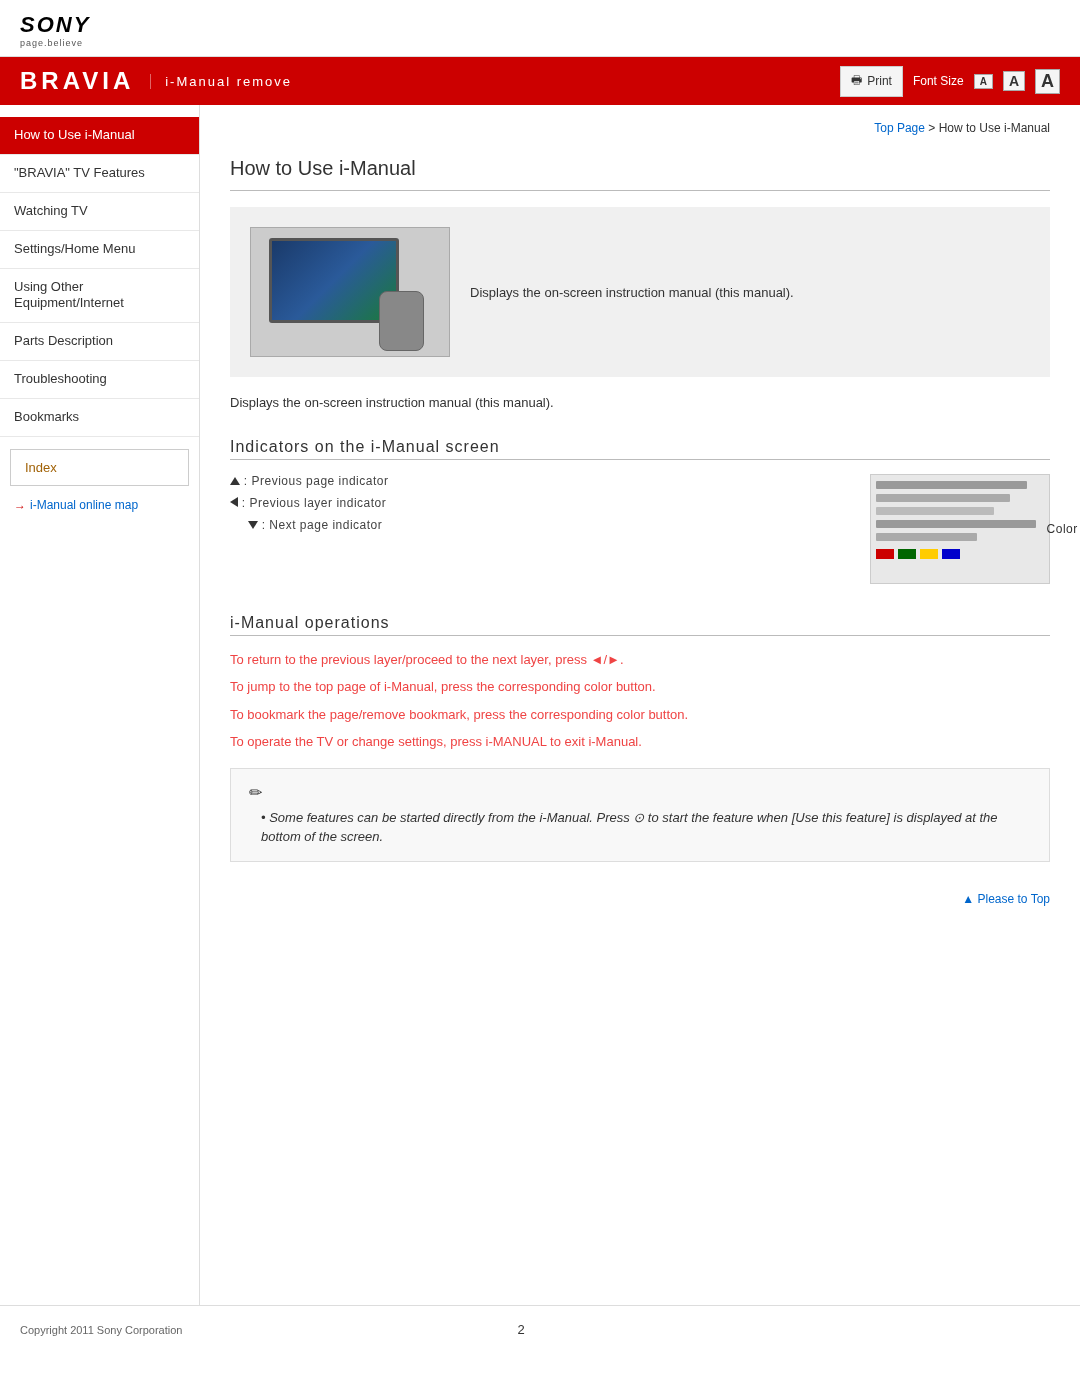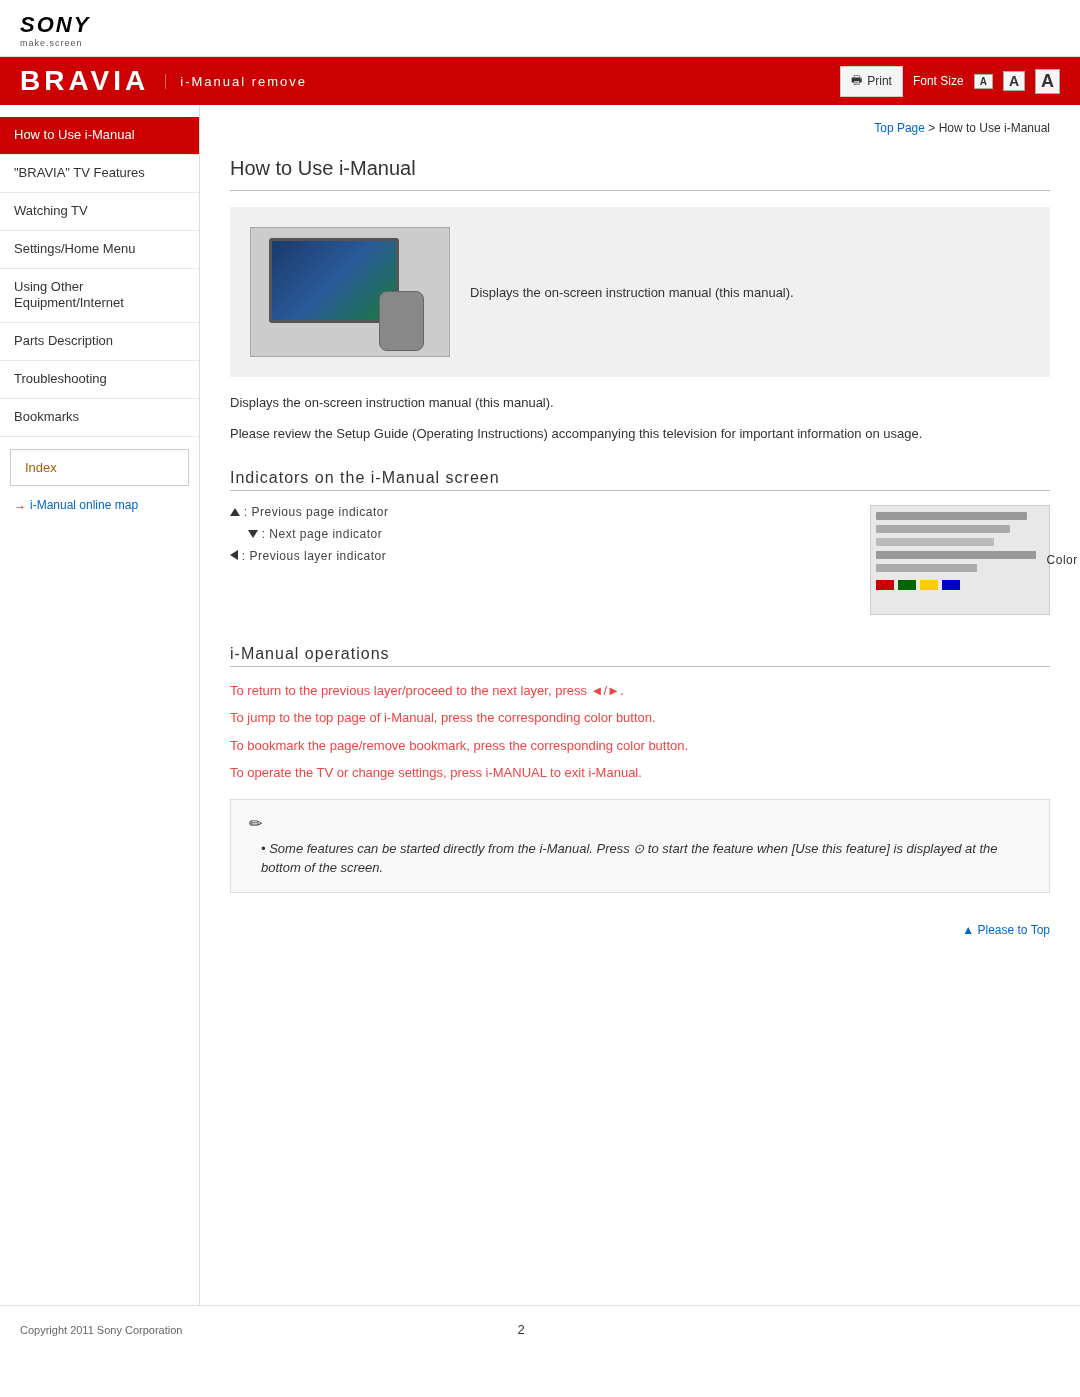--- a/index.html
+++ b/index.html
@@ -38,21 +38,21 @@
     
     .navbar {
       background: #c00;
       height: 48px;
       display: flex;
       align-items: center;
       padding: 0 20px;
       position: relative;
     }
     .bravia-logo {
-      font-size: 28px;
+      font-size: 24px;
       font-weight: 900;
       color: #fff;
       letter-spacing: 4px;
       font-family: 'Arial Black', Arial, sans-serif;
       margin-right: 16px;
     }
     .imanual-label {
       font-size: 13px;
       color: #fff;
       letter-spacing: 2px;
@@ -356,21 +356,21 @@
     .tri-up { display: inline-block; width: 0; height: 0; border-left: 5px solid transparent; border-right: 5px solid transparent; border-bottom: 8px solid #333; }
     .tri-left { display: inline-block; width: 0; height: 0; border-top: 5px solid transparent; border-bottom: 5px solid transparent; border-right: 8px solid #333; }
     .tri-down { display: inline-block; width: 0; height: 0; border-left: 5px solid transparent; border-right: 5px solid transparent; border-top: 8px solid #333; }
   </style>
 </head>
 <body>
 
 <div class="header">
   <div class="sony-logo">
     <div class="sony-logo-text">SONY</div>
-    <div class="sony-tagline">make.screen</div>
+    <div class="sony-tagline">page.believe</div>
   </div>
 </div>
 
 <div class="navbar">
   <div class="bravia-logo">BRAVIA</div>
   <div class="imanual-label">i-Manual remove</div>
   <div class="navbar-right">
     <button class="print-btn">
       <span>🖶</span>
       <span>Print</span>
@@ -414,38 +414,37 @@
       <div class="intro-image">
         <div class="tv-screen">
           <div class="tv-screen-inner"></div>
         </div>
         <div class="remote-img"></div>
       </div>
       <div class="intro-text">Displays the on-screen instruction manual (this manual).</div>
     </div>
 
     <p class="body-text">Displays the on-screen instruction manual (this manual).</p>
-    <p class="body-text">Please review the Setup Guide (Operating Instructions) accompanying this television for important information on usage.</p>
 
     <h2 class="section-heading">Indicators on the i-Manual screen</h2>
 
     <div class="indicators-layout">
       <div class="indicators-list">
         <div class="indicator-row">
           <span class="tri-up"></span>
           <span> : Previous page indicator</span>
         </div>
         <div class="indicator-row">
+          <span class="tri-left"></span>
+          <span> : Previous layer indicator</span>
+        </div>
+        <div class="indicator-row">
           <span style="display:inline-block; width:14px;"></span>
           <span class="tri-down"></span>
           <span> : Next page indicator</span>
-        </div>
-        <div class="indicator-row">
-          <span class="tri-left"></span>
-          <span> : Previous layer indicator</span>
         </div>
       </div>
       <div style="position: relative;">
         <div class="indicator-screen">
           <div class="indicator-screen-inner">
             <div class="ind-bar" style="width:90%; background:#999;"></div>
             <div class="ind-bar" style="width:80%; background:#aaa;"></div>
             <div class="ind-bar" style="width:70%; background:#bbb;"></div>
             <div class="ind-bar" style="width:95%; background:#999;"></div>
             <div class="ind-bar" style="width:60%; background:#aaa;"></div>

